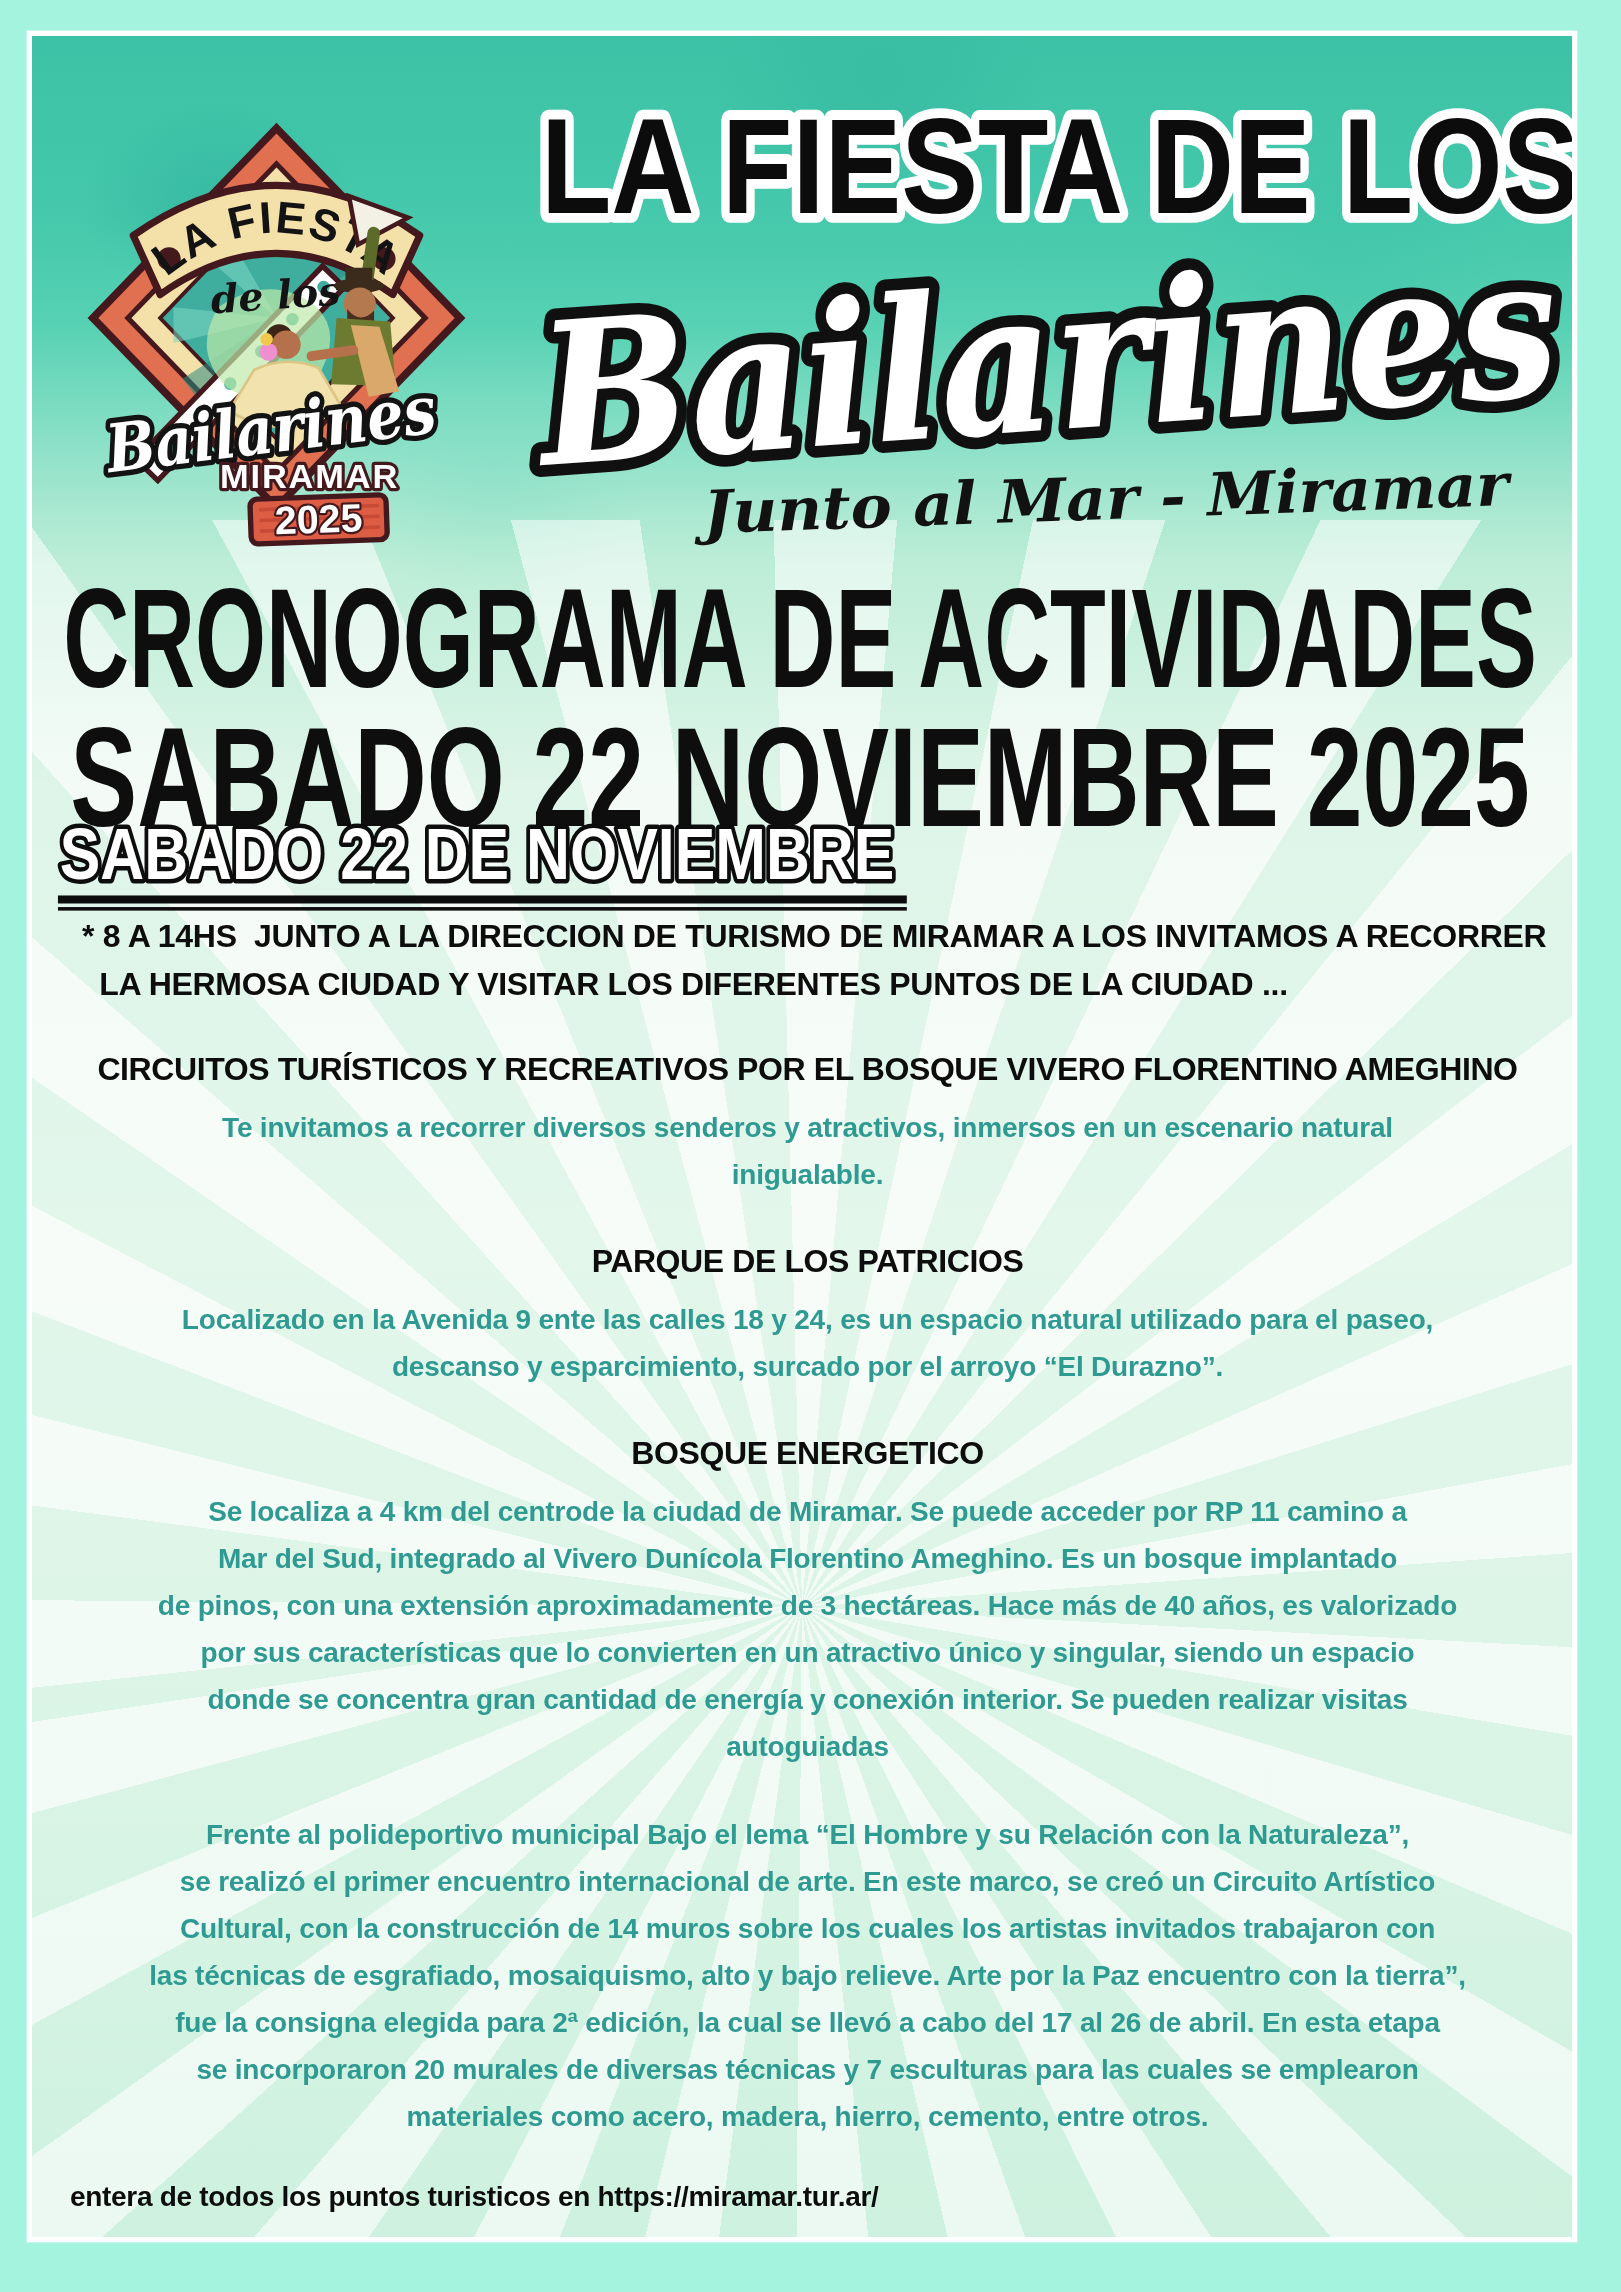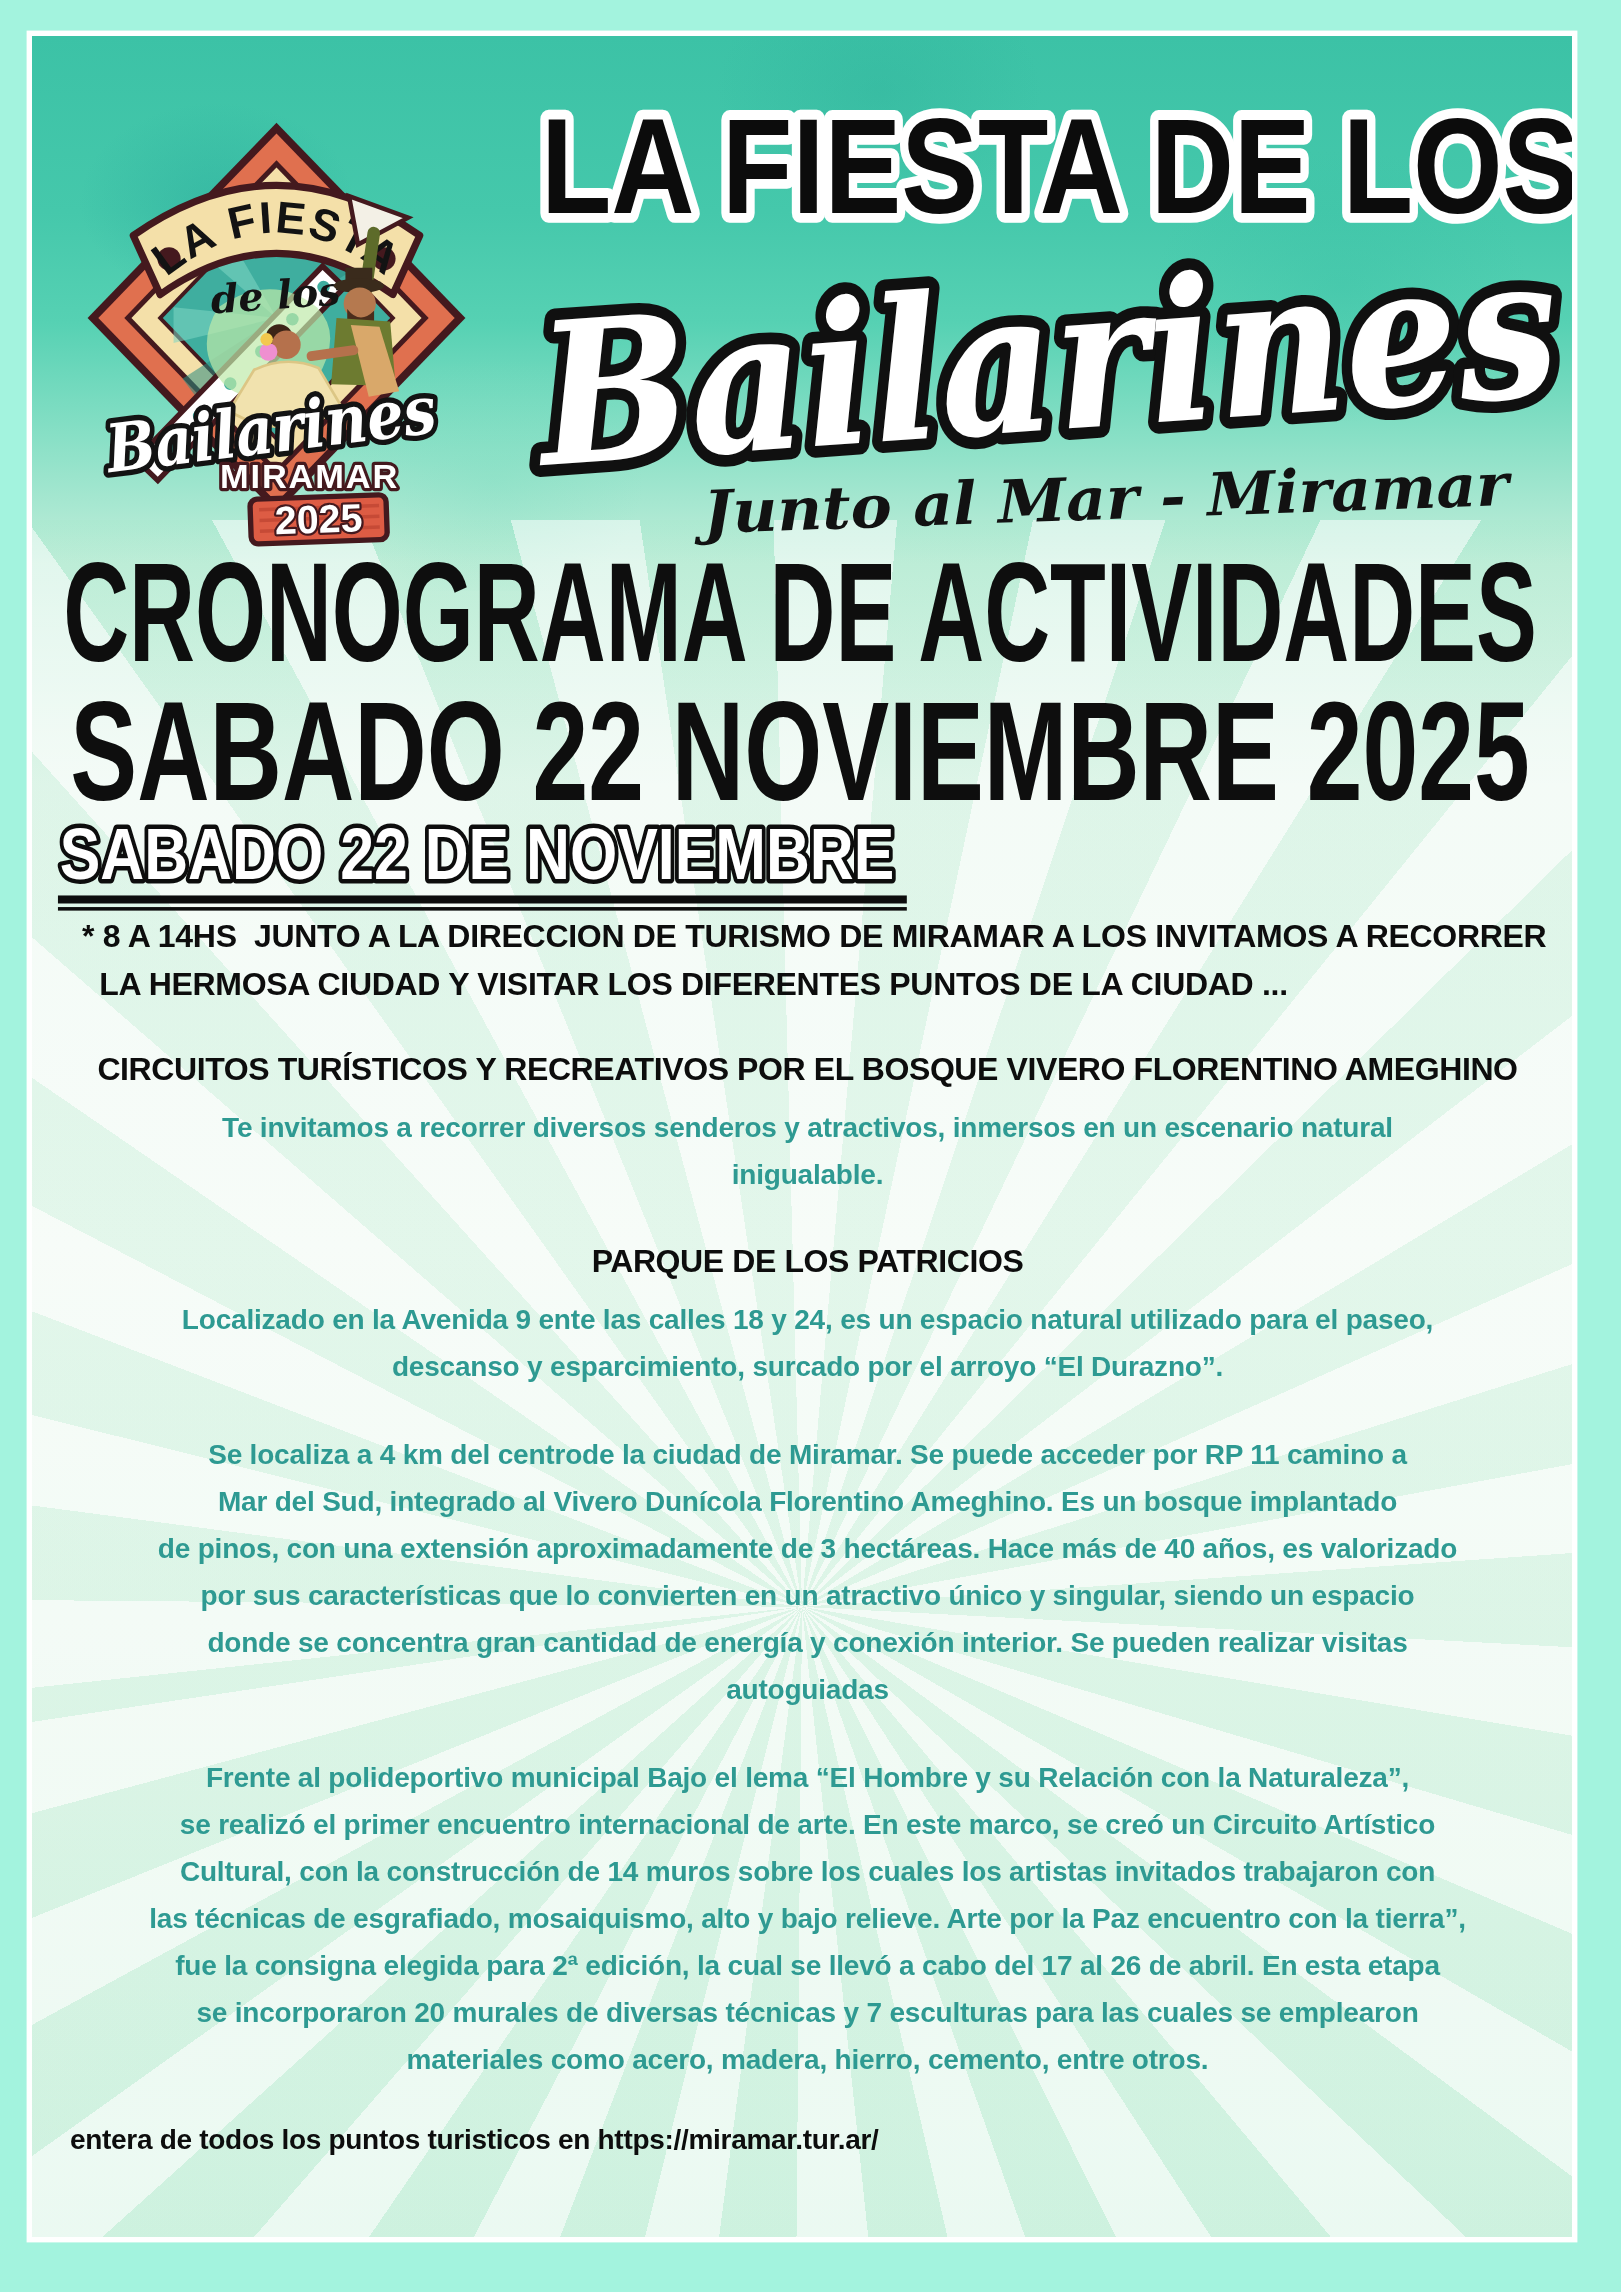--- a/index.html
+++ b/index.html
@@ -33,21 +33,21 @@
     position:absolute;left:-72px;right:-72px;top:484px;bottom:-36px;
     background:repeating-conic-gradient(from -96deg at 50% 62%,
       rgba(255,255,255,.65) 0deg 6.5deg,
       rgba(160,232,198,.18) 6.5deg 13.5deg);
     opacity:.8;
     pointer-events:none;
   }
   .layer{position:absolute;z-index:2;}
   .logo-wrap{left:52px;top:47px;width:385px;height:502px;}
   .title-wrap{left:448px;top:10px;width:1137px;height:502px;}
-  .crono-wrap{left:7.2px;top:510px;width:1522px;height:269px;text-align:center;}
+  .crono-wrap{left:7.2px;top:536px;width:1522px;height:269px;text-align:center;}
   .dayhdr-wrap{left:21.5px;top:781px;width:896px;height:107px;}
   .content{
     position:absolute;z-index:2;left:38px;top:876px;right:27px;
     color:#0d0d0d;
   }
   .intro{
     font-weight:bold;font-size:32px;line-height:48px;letter-spacing:-0.3px;
     white-space:pre;color:#0d0d0d;margin:0 0 39px 12px;
   }
   .section{margin:0 0 41px 0;text-align:center;}
@@ -178,20 +178,21 @@
 inigualable.</p>
       </div>
 
       <div class="section">
         <p class="head">PARQUE DE LOS PATRICIOS</p>
         <p class="body">Localizado en la Avenida 9 ente las calles 18 y 24, es un espacio natural utilizado para el paseo,
 descanso y esparcimiento, surcado por el arroyo “El Durazno”.</p>
       </div>
 
       <div class="section">
+        <p class="head">BOSQUE ENERGETICO</p>
         <p class="body">Se localiza a 4 km del centrode la ciudad de Miramar. Se puede acceder por RP 11 camino a
 Mar del Sud, integrado al Vivero Dunícola Florentino Ameghino. Es un bosque implantado
 de pinos, con una extensión aproximadamente de 3 hectáreas. Hace más de 40 años, es valorizado
 por sus características que lo convierten en un atractivo único y singular, siendo un espacio
 donde se concentra gran cantidad de energía y conexión interior. Se pueden realizar visitas
 autoguiadas</p>
       </div>
 
       <div class="section">
         <p class="body">Frente al polideportivo municipal Bajo el lema “El Hombre y su Relación con la Naturaleza”,

